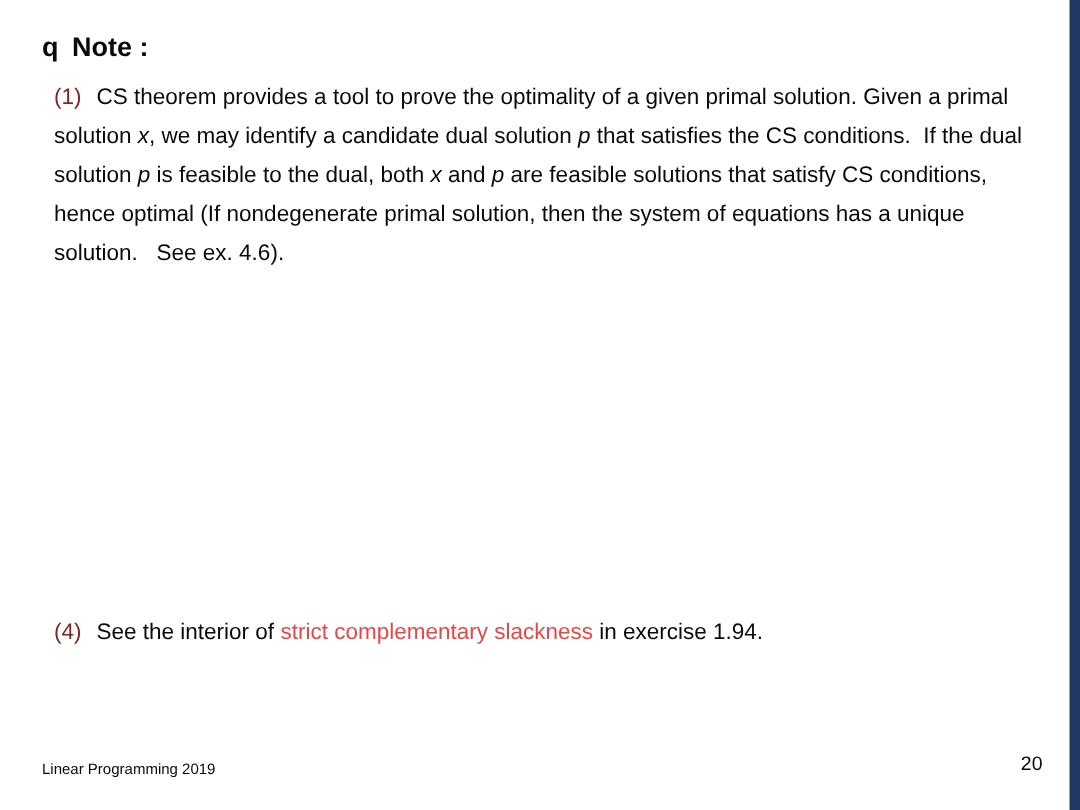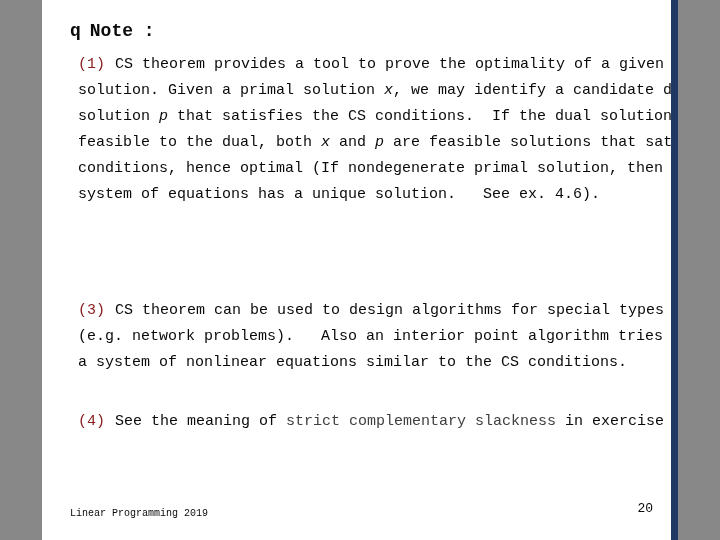--- a/index.html
+++ b/index.html
@@ -1,21 +1,21 @@
 <!DOCTYPE html>
 <html><head>
 <meta charset="utf-8">
 <style>
   html, body { margin: 0; padding: 0; background: #888; }
   .slide {
     position: relative;
-    width: 636px;
+    width: 720px;
     height: 540px;
     background: #ffffff;
-    font-family: Liberation Mono, monospace;
+    font-family: Liberation Sans, sans-serif;
     color: #0a0a0a;
     overflow: hidden;
     margin: 0 auto;
   }
   .side-bar {
     position: absolute;
     top: 0; right: 0;
     width: 7px; height: 540px;
     background: #1F3864;
   }
@@ -37,21 +37,21 @@
   }
   .p1 { top: 52px; }
   .p2 { top: 239px; }
   .p3 { top: 298px; }
   .p4 { top: 409px; }
   .pnum {
     color: #8B2020;
     margin-right: 10px;
   }
   .it { font-style: italic; }
-  .hl { color: #404040; text-align: center; }
+  .hl { color: #ef4444; text-align: center; }
   .footer {
     position: absolute;
     left: 28px; top: 508px;
     font-size: 10px;
   }
   .page-number {
     position: absolute;
     right: 25px; top: 501px;
     font-size: 13px;
   }
@@ -59,22 +59,21 @@
 </head>
 <body>
 
 <div class="slide">
 
   <div class="note-header"><span class="bullet">q</span><span class="note-label">Note :</span></div>
 
   <div class="para p1"><span class="pnum">(1)</span><span>CS theorem provides a tool to prove the optimality of a given primal solution. Given a primal solution </span><span class="it">x</span><span>, we may identify a candidate dual solution </span><span class="it">p</span><span> that satisfies the CS conditions.  If the dual solution </span><span class="it">p</span><span> is feasible to the dual, both </span><span class="it">x</span><span> and </span><span class="it">p</span><span> are feasible solutions that satisfy CS conditions, hence optimal (If nondegenerate primal solution, then the system of equations has a unique solution.   See ex. 4.6).</span></div>
 
 
-  <div class="para p3"><span class="pnum">(3)</span><span>CS theorem can be used to design algorithms for special types of LP (e.g. network problems).   Also an interior point algorithm tries to find a system of nonlinear equations similar to the CS conditions.</span></div>
 
-  <div class="para p4"><span class="pnum">(4)</span><span>See the meaning of </span><span class="hl">strict complementary slackness</span><span> in exercise 1.94.</span></div>
+  <div class="para p4"><span class="pnum">(4)</span><span>See the interior of </span><span class="hl">strict complementary slackness</span><span> in exercise 1.94.</span></div>
 
   <div class="footer">Linear Programming 2019</div>
   <div class="page-number">20</div>
 
   <div class="side-bar"></div>
 
 </div>
 
 </body></html>

